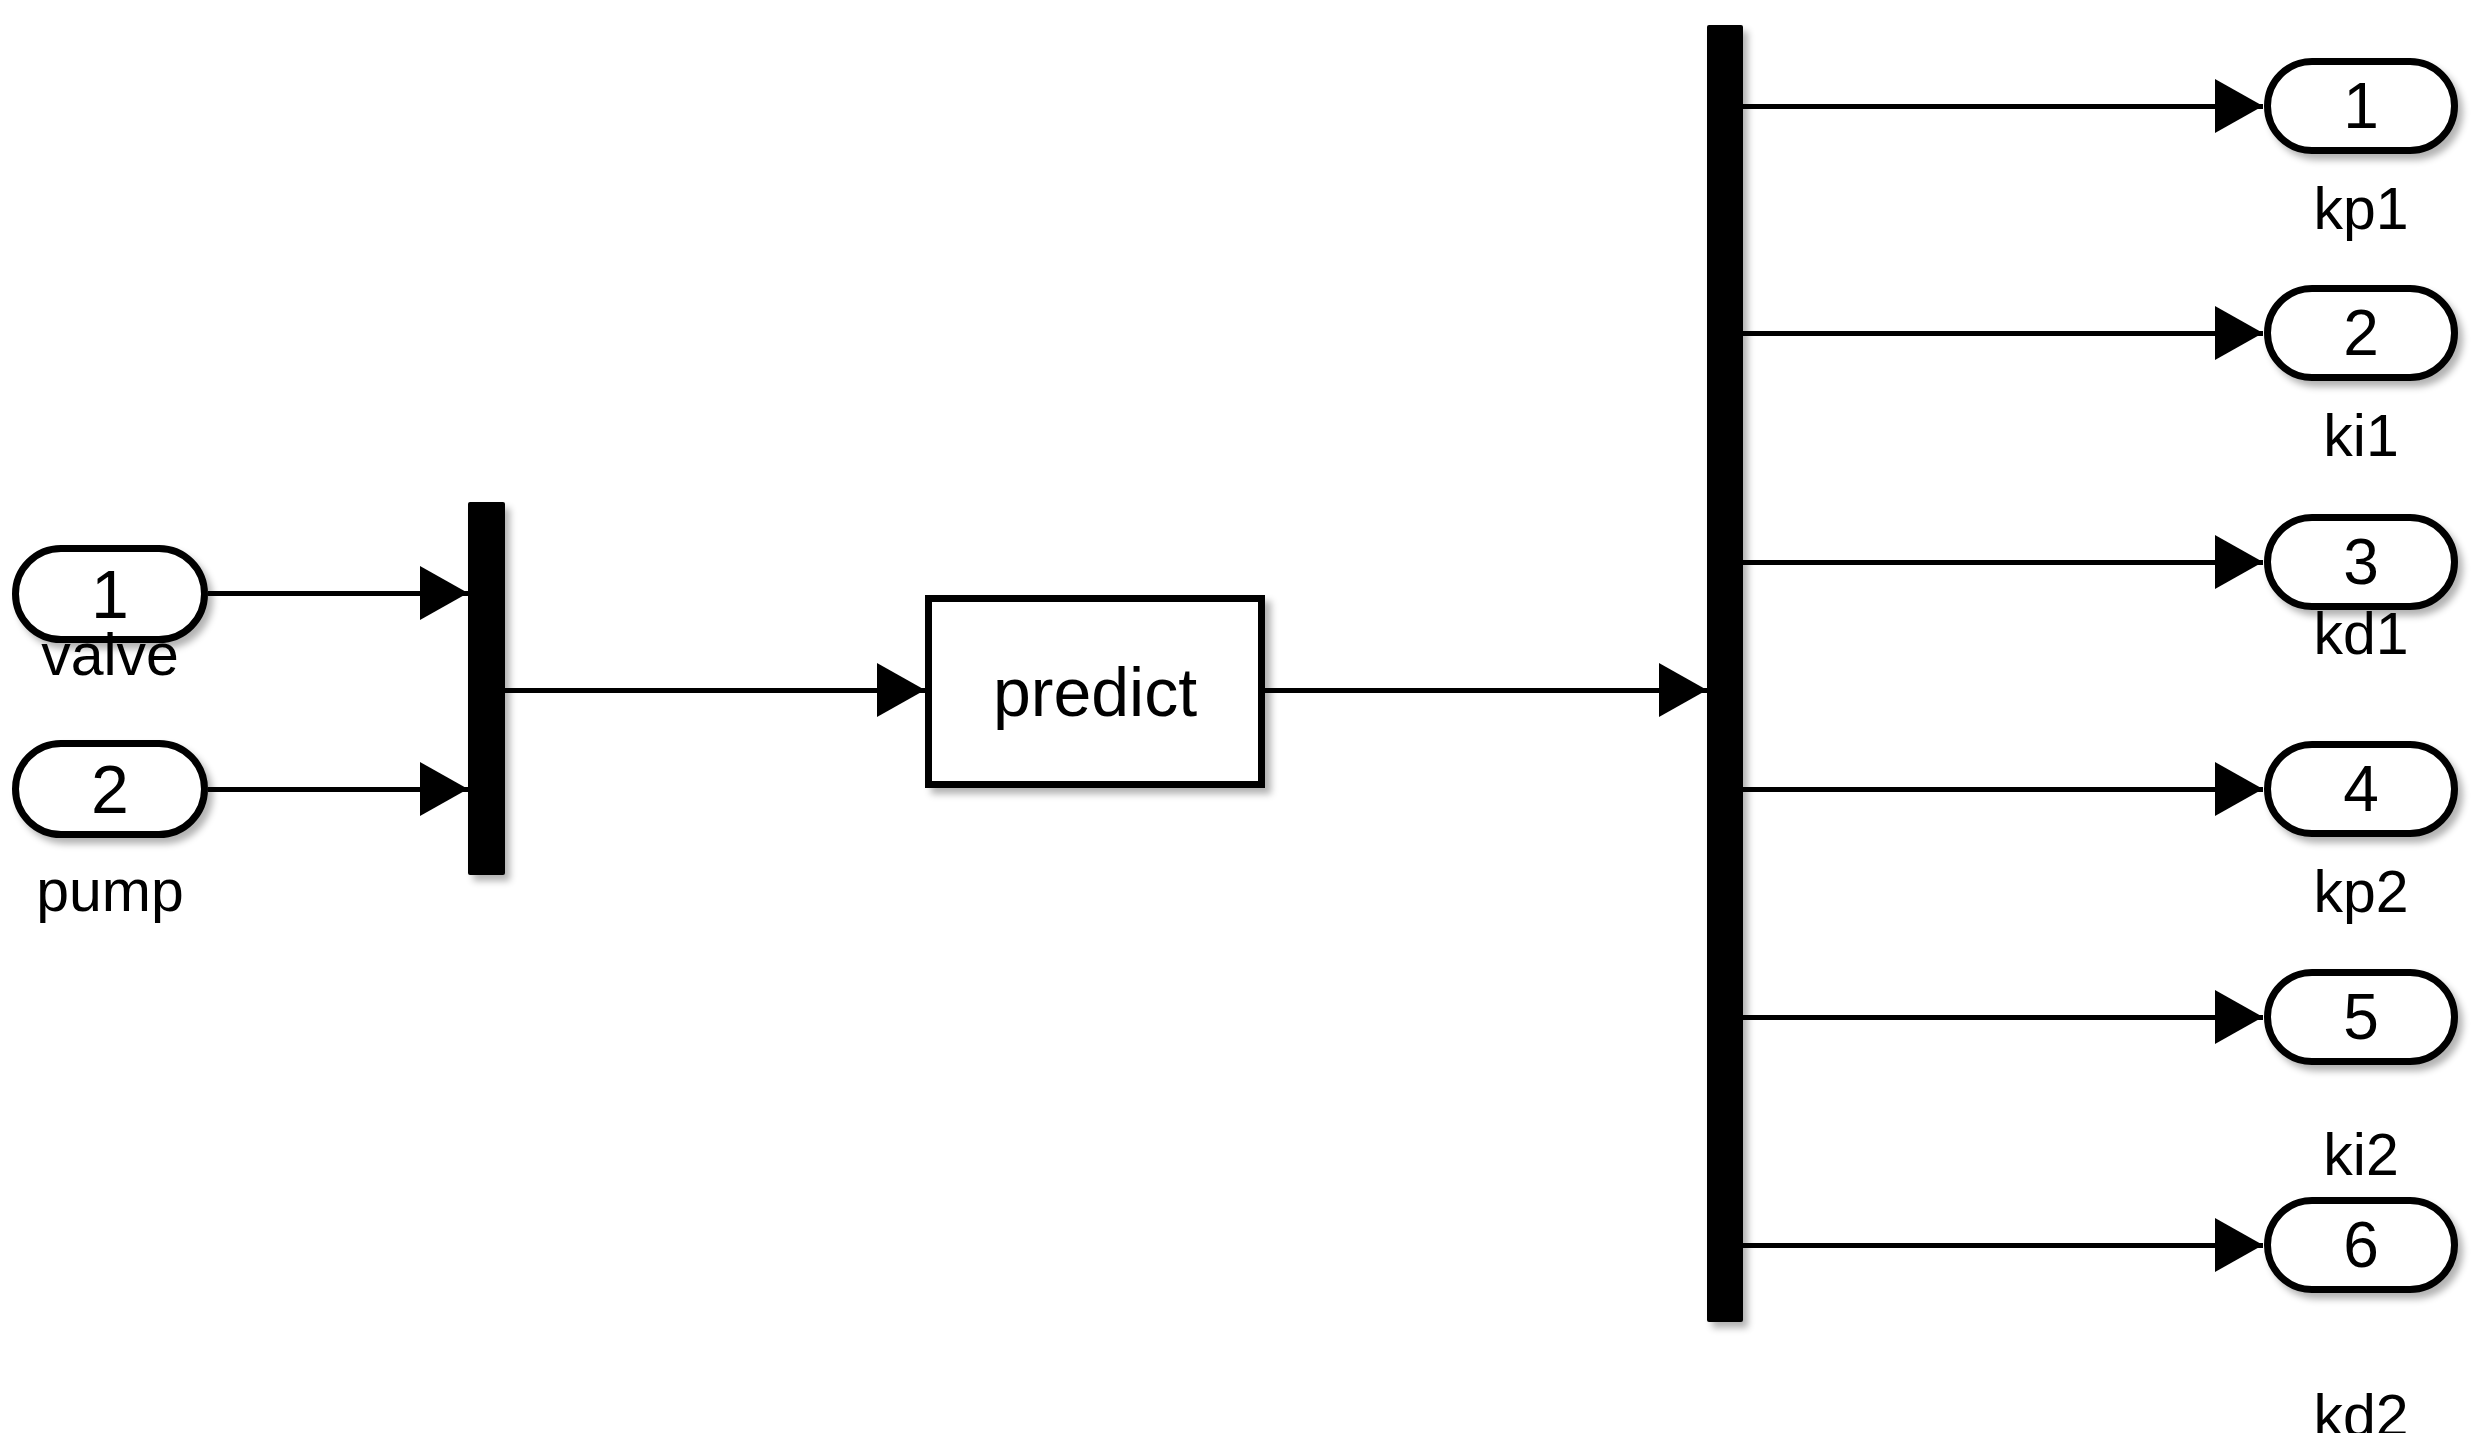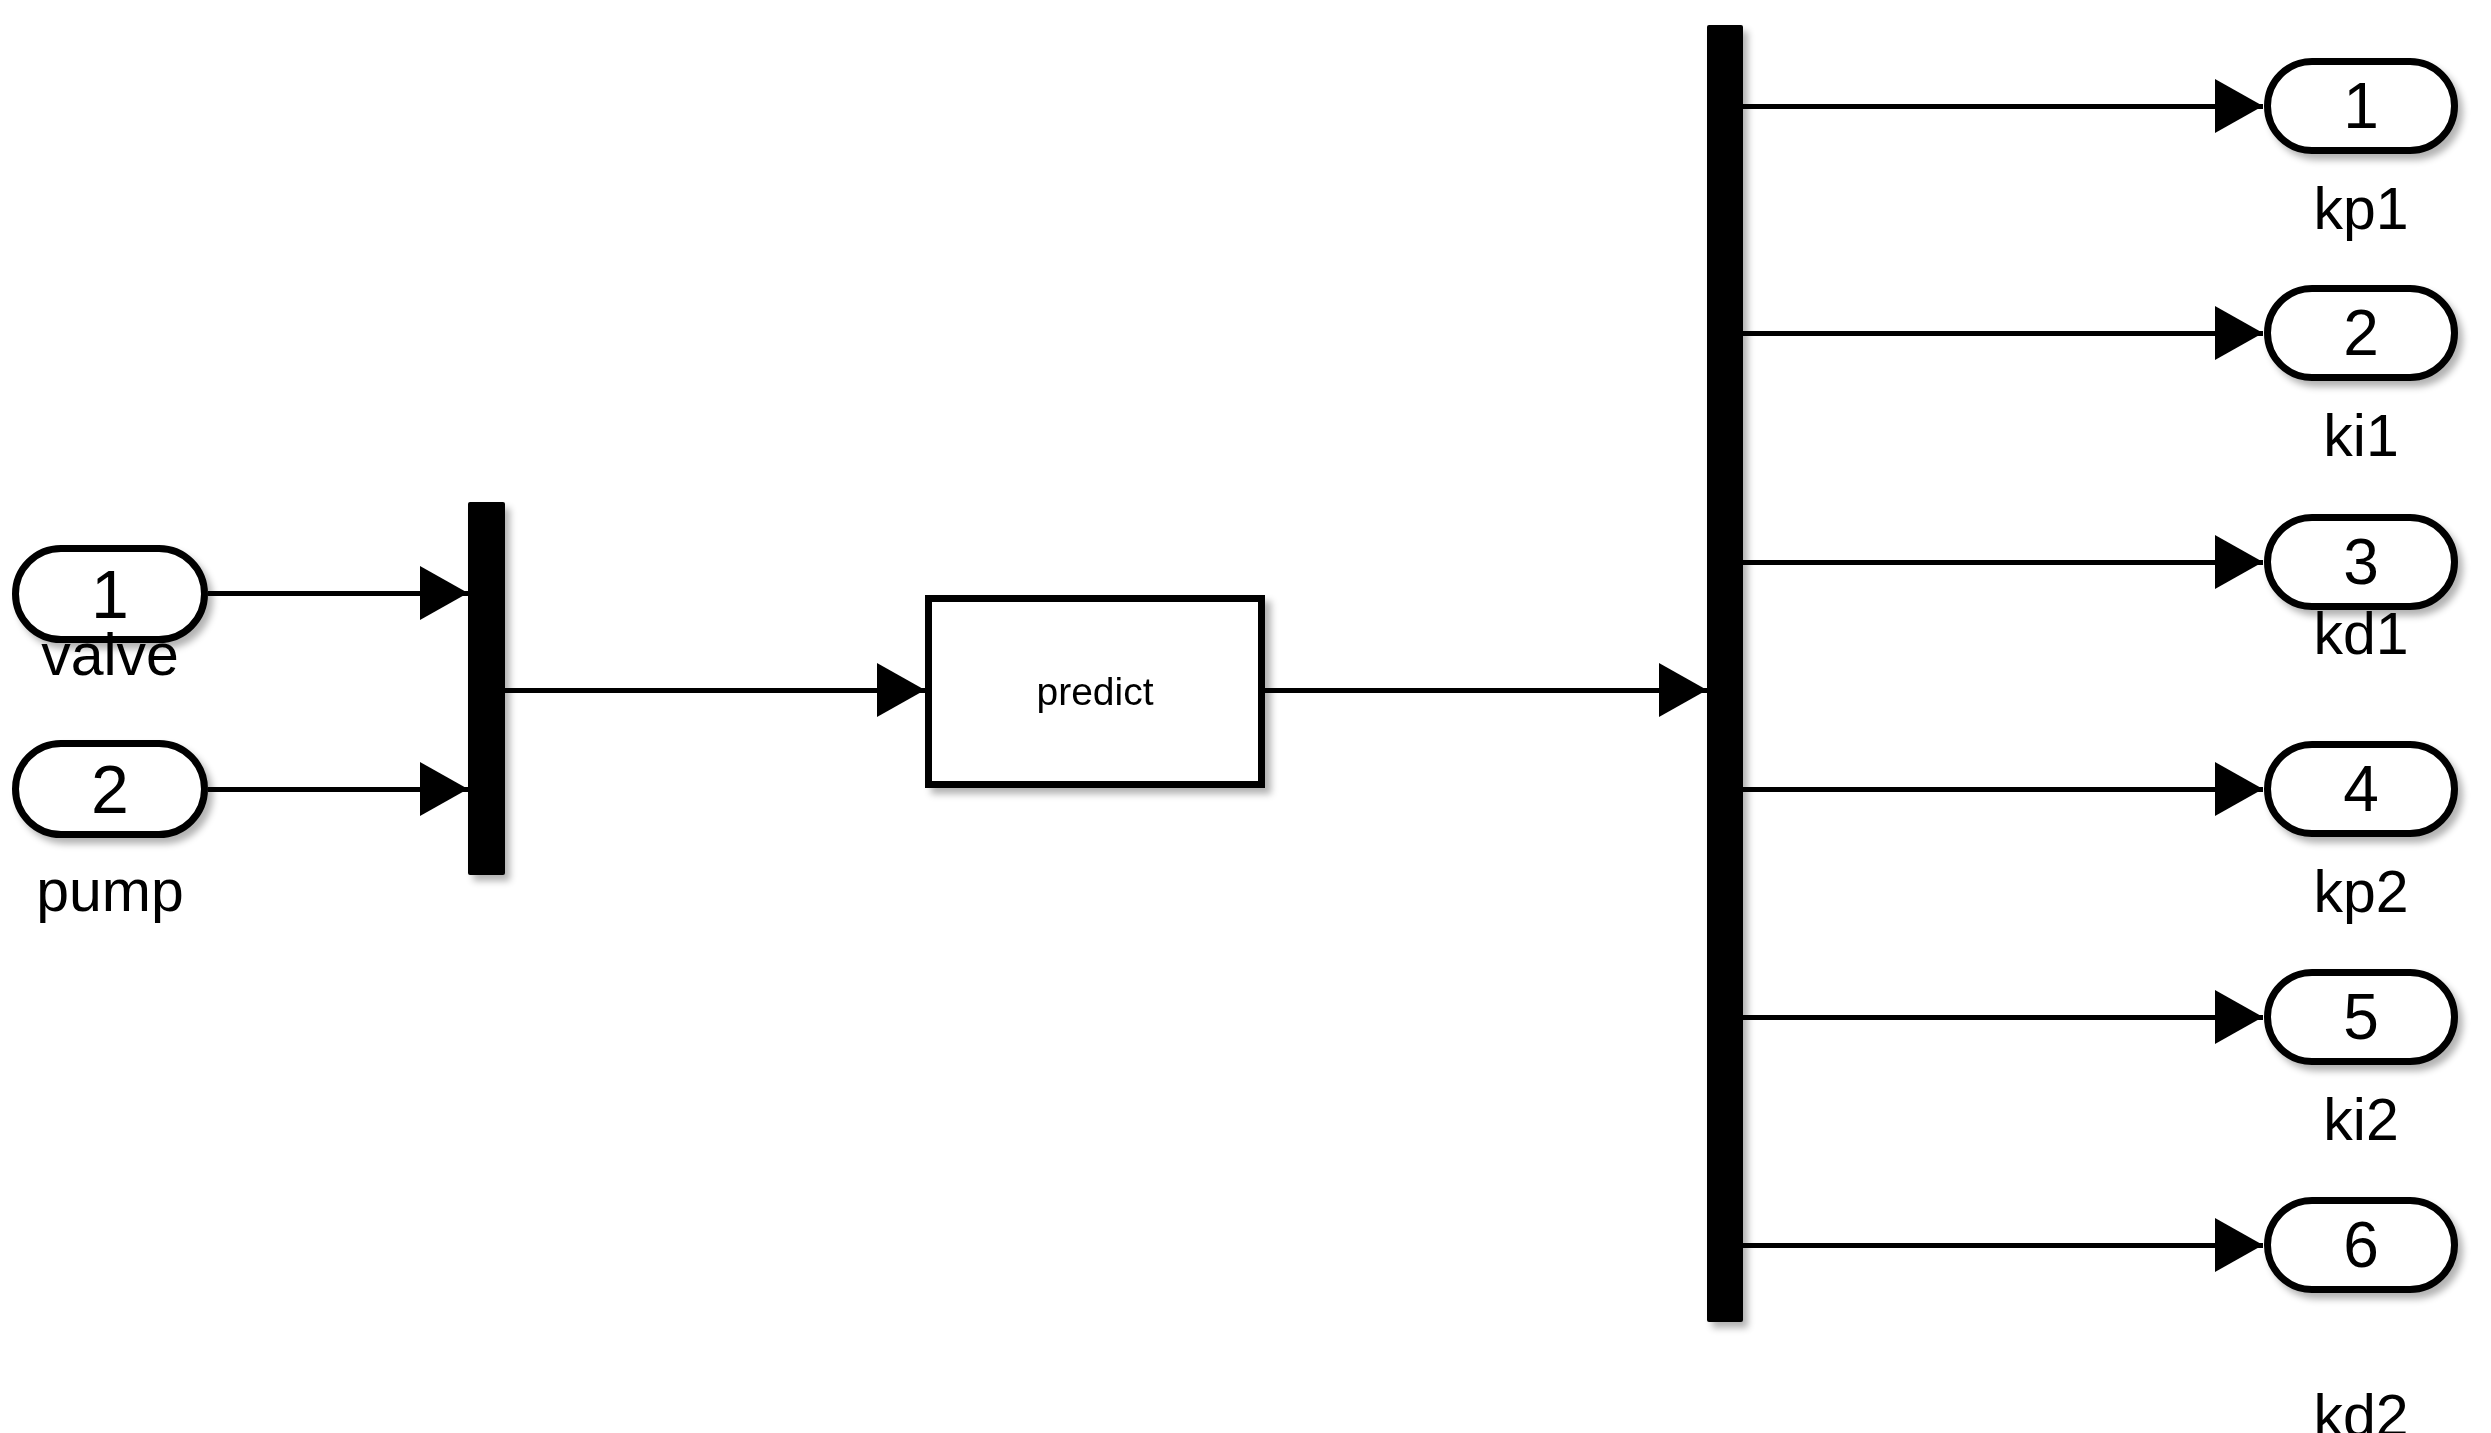--- a/index.html
+++ b/index.html
@@ -52,21 +52,21 @@
     box-shadow: 5px 6px 7px rgba(0,0,0,0.30);
   }
   .rblock {
     position: absolute;
     box-sizing: border-box;
     border: 7px solid #000;
     background: #fff;
     display: flex;
     align-items: center;
     justify-content: center;
-    font-size: 39px;
+    font-size: 68px;
     line-height: 1;
     box-shadow: 6px 6px 7px rgba(0,0,0,0.30);
   }
 </style>
 </head>
 <body>
 
 <div id="canvas">
 
   <div class="oval in" style="left:12px; top:545px; width:196px; height:98px;">
@@ -133,20 +133,20 @@
   <div class="plabel" style="left:2264px; top:605px; width:194px;">kd1</div>
 
   <div class="oval" style="left:2264px; top:741px; width:194px; height:96px;">
     <span>4</span>
   </div>
   <div class="plabel" style="left:2264px; top:863px; width:194px;">kp2</div>
 
   <div class="oval" style="left:2264px; top:969px; width:194px; height:96px;">
     <span>5</span>
   </div>
-  <div class="plabel" style="left:2264px; top:1091px; width:194px;">ki2</div>
+  <div class="plabel" style="left:2264px; top:1126px; width:194px;">ki2</div>
 
   <div class="oval" style="left:2264px; top:1197px; width:194px; height:96px;">
     <span>6</span>
   </div>
   <div class="plabel" style="left:2264px; top:1387px; width:194px;">kd2</div>
 
 </div>
 
 </body></html>

